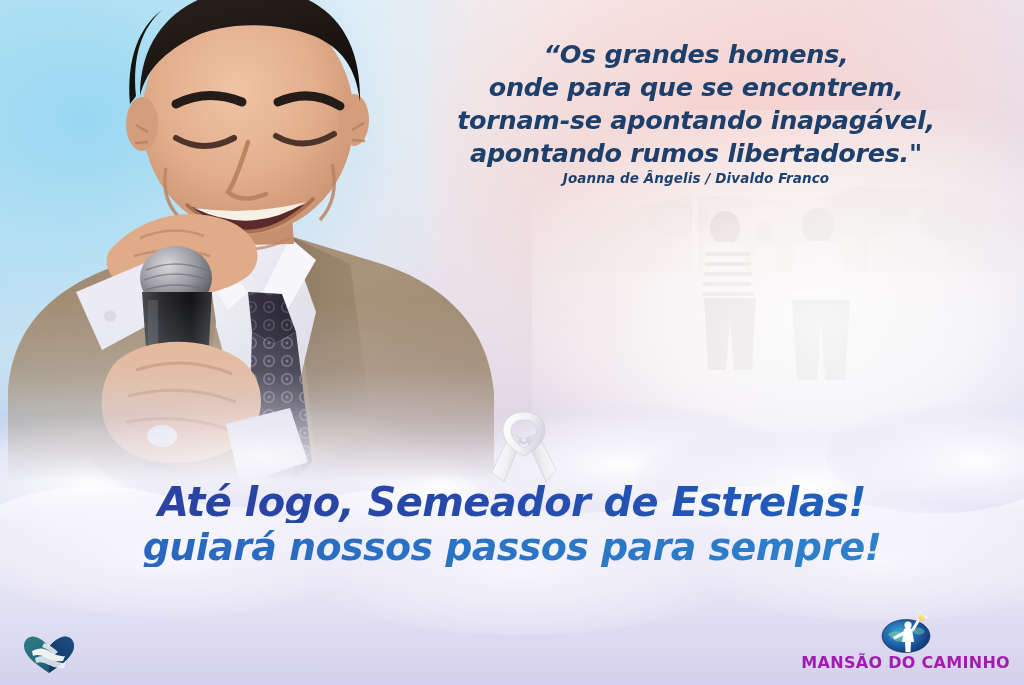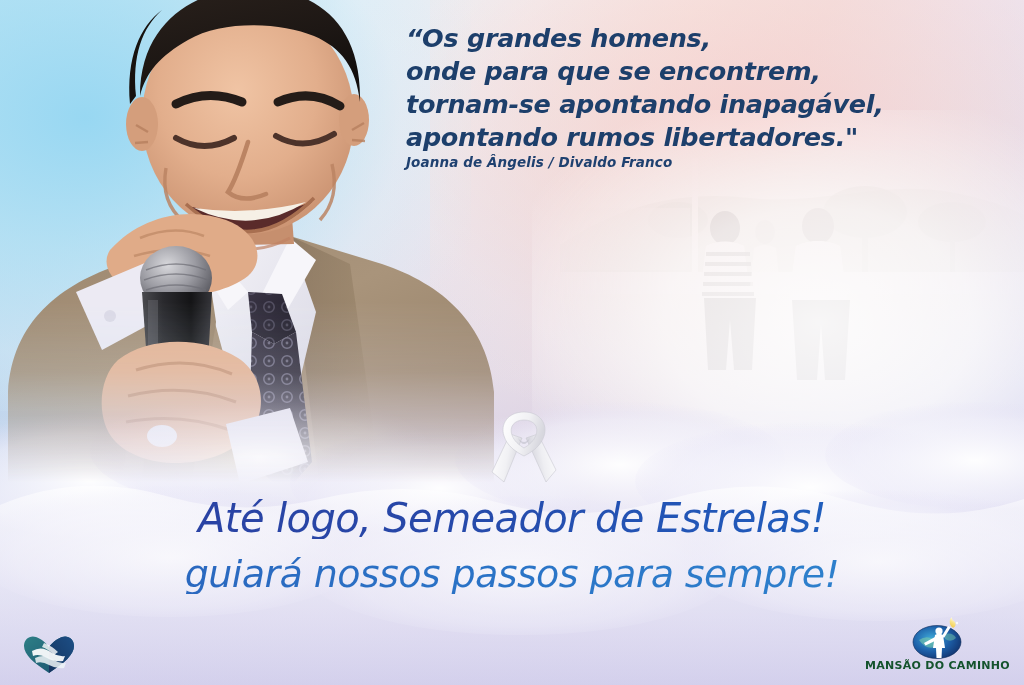--- a/index.html
+++ b/index.html
@@ -88,22 +88,22 @@
     -webkit-mask-image:linear-gradient(180deg,
       #000 0%, #000 62%, rgba(0,0,0,0.80) 76%,
       rgba(0,0,0,0.35) 88%, rgba(0,0,0,0) 98%);
     mask-image:linear-gradient(180deg,
       #000 0%, #000 62%, rgba(0,0,0,0.80) 76%,
       rgba(0,0,0,0.35) 88%, rgba(0,0,0,0) 98%);
   }
 
   
   .quote{
-    position:absolute; right:38px; top:22px;
-    width:580px; text-align:left;
+    position:absolute; right:38px; top:38px;
+    width:580px; text-align:center;
   }
   .quote-line{
     font-family:"DejaVu Sans", sans-serif;
     font-style:italic;
     font-weight:bold;
     font-size:25.5px;
     line-height:33px;
     letter-spacing:-0.3px;
     color:#1d3f6b;
     white-space:nowrap;
@@ -125,24 +125,24 @@
   }
 
   
   .headline{
     position:absolute; left:0; right:0; top:482px;
     text-align:center;
   }
   .hl{
     font-family:"DejaVu Sans", sans-serif;
     font-style:italic;
-    font-weight:normal;
+    font-weight:bold;
     letter-spacing:-0.6px;
     line-height:1.02;
-    margin:16px;
+    margin:0;
     white-space:nowrap;
   }
   .hl-1{
     font-size:40px;
     background:linear-gradient(90deg,#2c3fa0 0%,#2747a8 40%,#2159ba 75%,#1f6ec4 100%);
     -webkit-background-clip:text; background-clip:text;
     color:transparent; -webkit-text-fill-color:transparent;
   }
   .hl-2{
     font-size:38px; margin-top:6px;
@@ -170,21 +170,21 @@
   .logo-text{
     text-align:center;
     color:#123a74;
     font-family:"DejaVu Sans", sans-serif;
     font-weight:bold;
     letter-spacing:0.4px;
     line-height:1.18;
   }
   .logo-l1{ font-size:10.5px; }
   .logo-l2{ font-size:13px; }
-  .logo-right .logo-text{ font-size:11px; letter-spacing:0.3px; color:#14532d; }
+  .logo-right .logo-text{ font-size:16px; letter-spacing:0.3px; color:#a21caf; }
 </style>
 </head>
 <body>
 
 <div class="poster">
 
   <div class="bg-base"></div>
   <div class="bg-sky"></div>
   <div class="bg-warm"></div>
 

